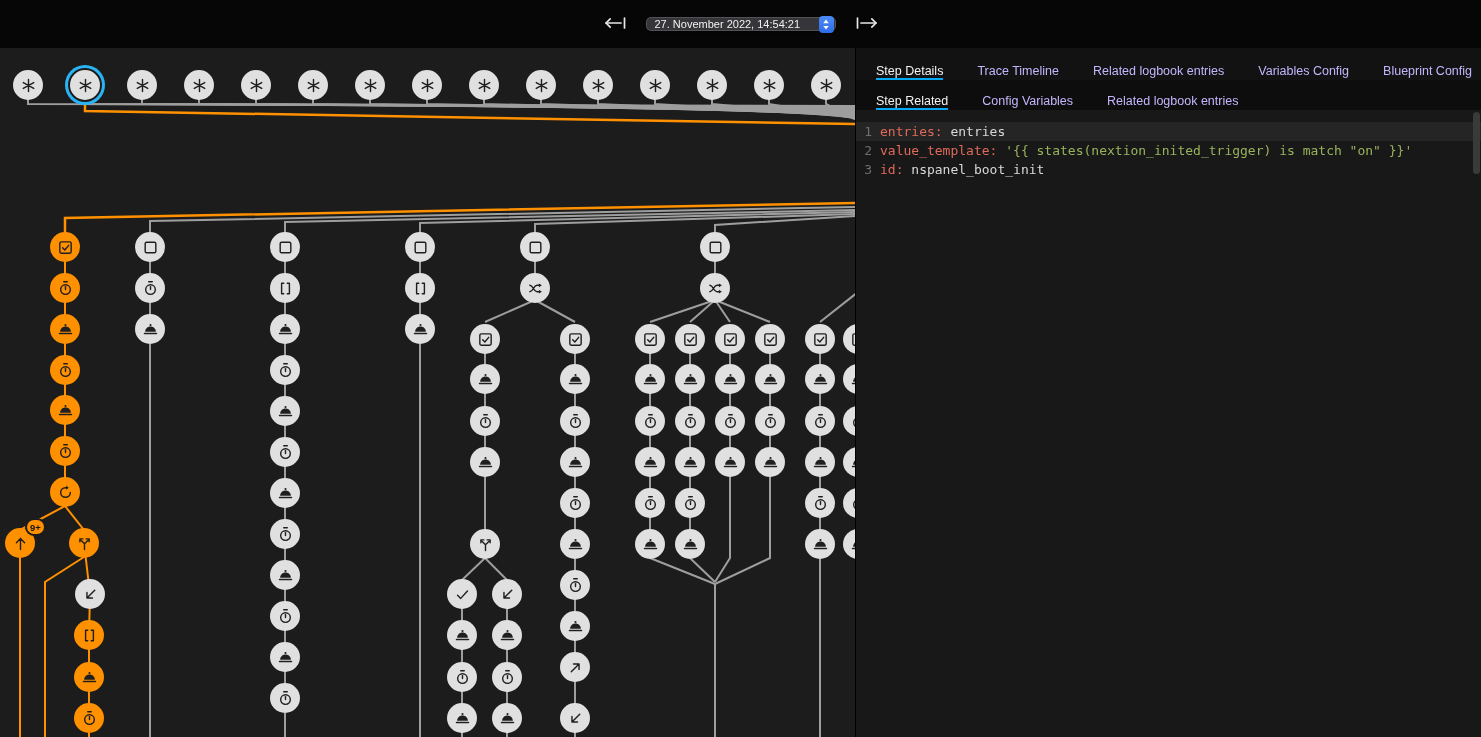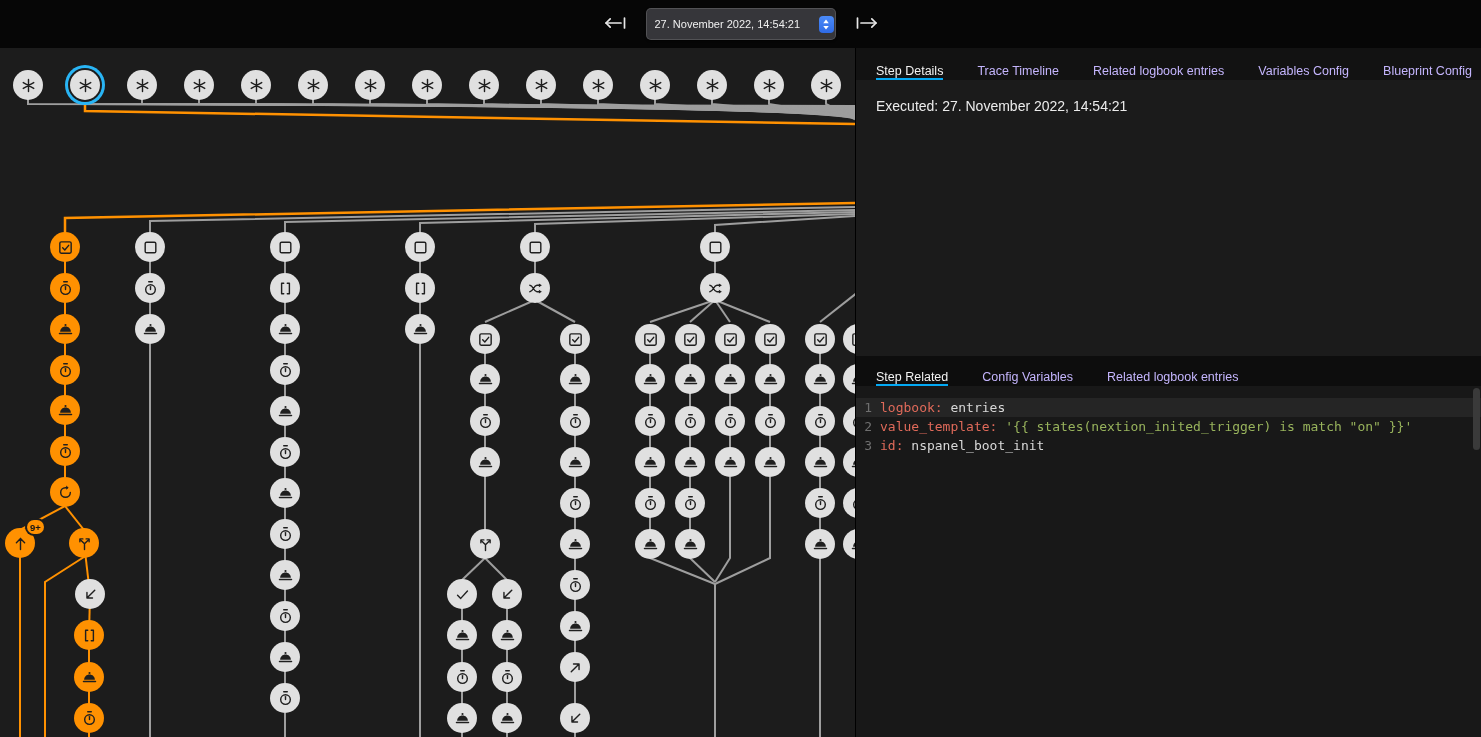--- a/index.html
+++ b/index.html
@@ -10,21 +10,21 @@
   *{margin:0;padding:0;box-sizing:border-box}
   html,body{background:#000}
   body{font-family:"Liberation Sans",sans-serif}
   #app{position:relative;width:1481px;height:737px;background:#1c1c1c;overflow:hidden}
 
   
   .topbar{position:absolute;left:0;top:0;width:100%;height:48px;background:#060606;
           display:flex;align-items:center;justify-content:center;gap:14px;z-index:10}
   .nav-arrow{background:none;border:none;cursor:pointer;display:flex;align-items:center;padding:4px}
   .nav-arrow svg{width:26px;height:12px;stroke:#e8e8e8;stroke-width:1.7;fill:none;stroke-linecap:round;stroke-linejoin:round}
-  .run-select{height:32px;width:190px;background:#36363a;border-radius:5px;display:flex;align-items:center;
+  .run-select{height:14px;width:190px;background:#36363a;border-radius:5px;display:flex;align-items:center;
               padding:0 2px 0 9px;box-shadow:inset 0 0 0 1px rgba(255,255,255,.14),0 1px 2px rgba(0,0,0,.6);
               font-size:11px;color:#f0f0f0;cursor:pointer;white-space:nowrap}
   .run-select .val{flex:1;overflow:hidden}
   .stepper{width:15px;height:17px;border-radius:4px;background:linear-gradient(#4b8bf9,#2f6be6);
            display:flex;align-items:center;justify-content:center;flex:none}
   .stepper svg{width:8px;height:11px;fill:#fff}
 
   
   .graph{position:absolute;left:0;top:0;width:855px;height:737px;overflow:hidden;background:#1c1c1c}
   .graph svg.edges{position:absolute;left:0;top:0}
@@ -1097,34 +1097,31 @@
   </div>
 
   <div class="right">
     <div class="tabbar details-tabs" id="details-tabs">
         <div class="tab active">Step Details</div>
         <div class="tab">Trace Timeline</div>
         <div class="tab">Related logbook entries</div>
         <div class="tab">Variables Config</div>
         <div class="tab">Blueprint Config</div>
       </div>
-    <div class="details-body">
-      <div>Executed: 27. November 2022, 14:54:21</div>
-    </div>
     <div class="config">
       <div class="tabbar config-tabs" id="config-tabs">
           <div class="tab active">Step Related</div>
           <div class="tab">Config Variables</div>
           <div class="tab">Related logbook entries</div>
         </div>
       <div class="code" id="code">
         <div class="vscroll"></div>
       <div class="code-line active">
             <span class="ln">1</span>
-            <span class="code-text"><span class="tok-key">logbook:</span><span class="tok-plain"> entries</span></span>
+            <span class="code-text"><span class="tok-key">entries:</span><span class="tok-plain"> entries</span></span>
           </div>
           <div class="code-line">
             <span class="ln">2</span>
             <span class="code-text"><span class="tok-key">value_template:</span><span class="tok-plain"> </span><span class="tok-string">'{{ states(nextion_inited_trigger) is match "on" }}'</span></span>
           </div>
           <div class="code-line">
             <span class="ln">3</span>
             <span class="code-text"><span class="tok-key">id:</span><span class="tok-plain"> nspanel_boot_init</span></span>
           </div>
         </div>

